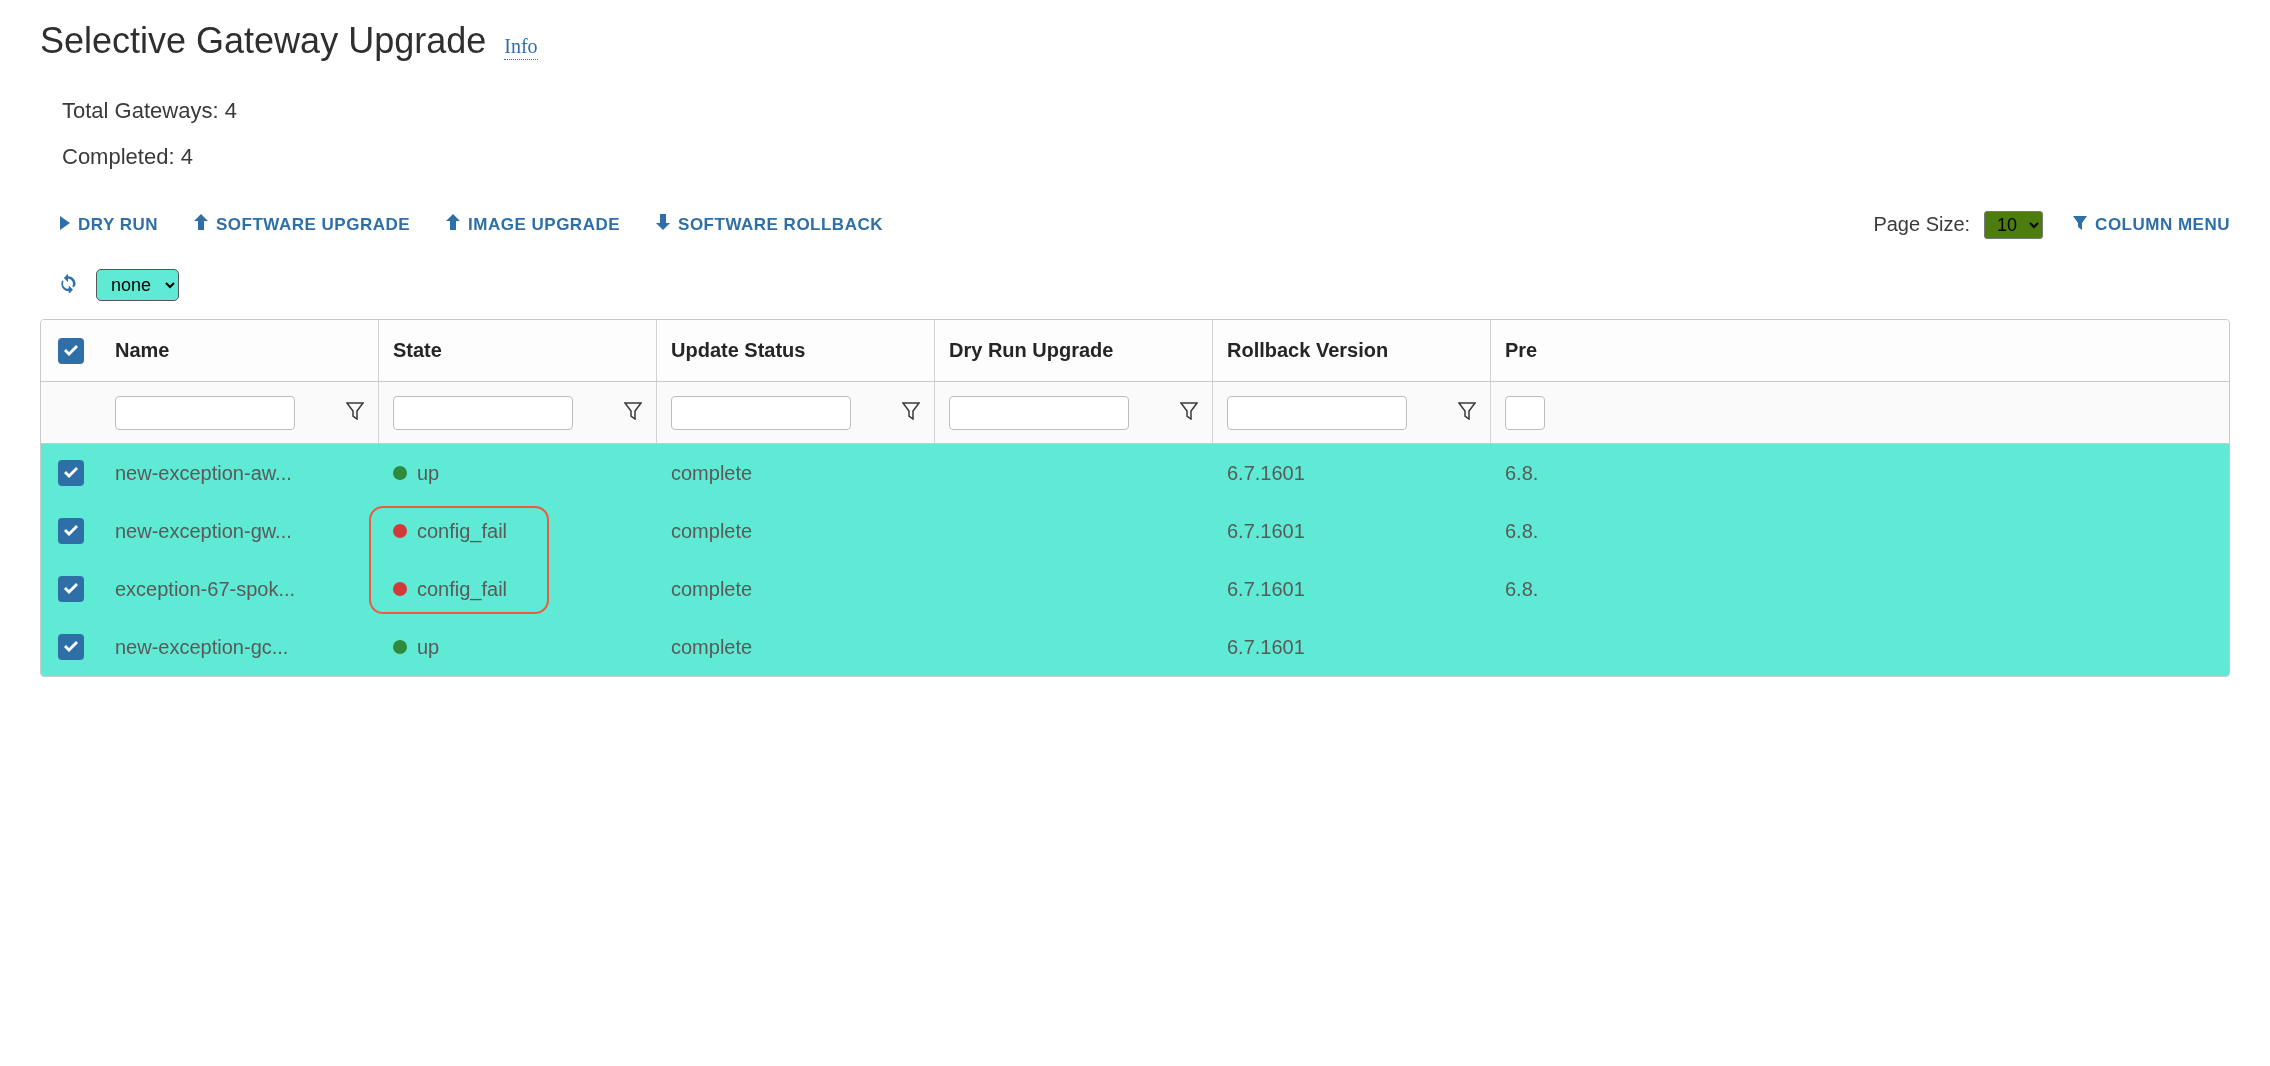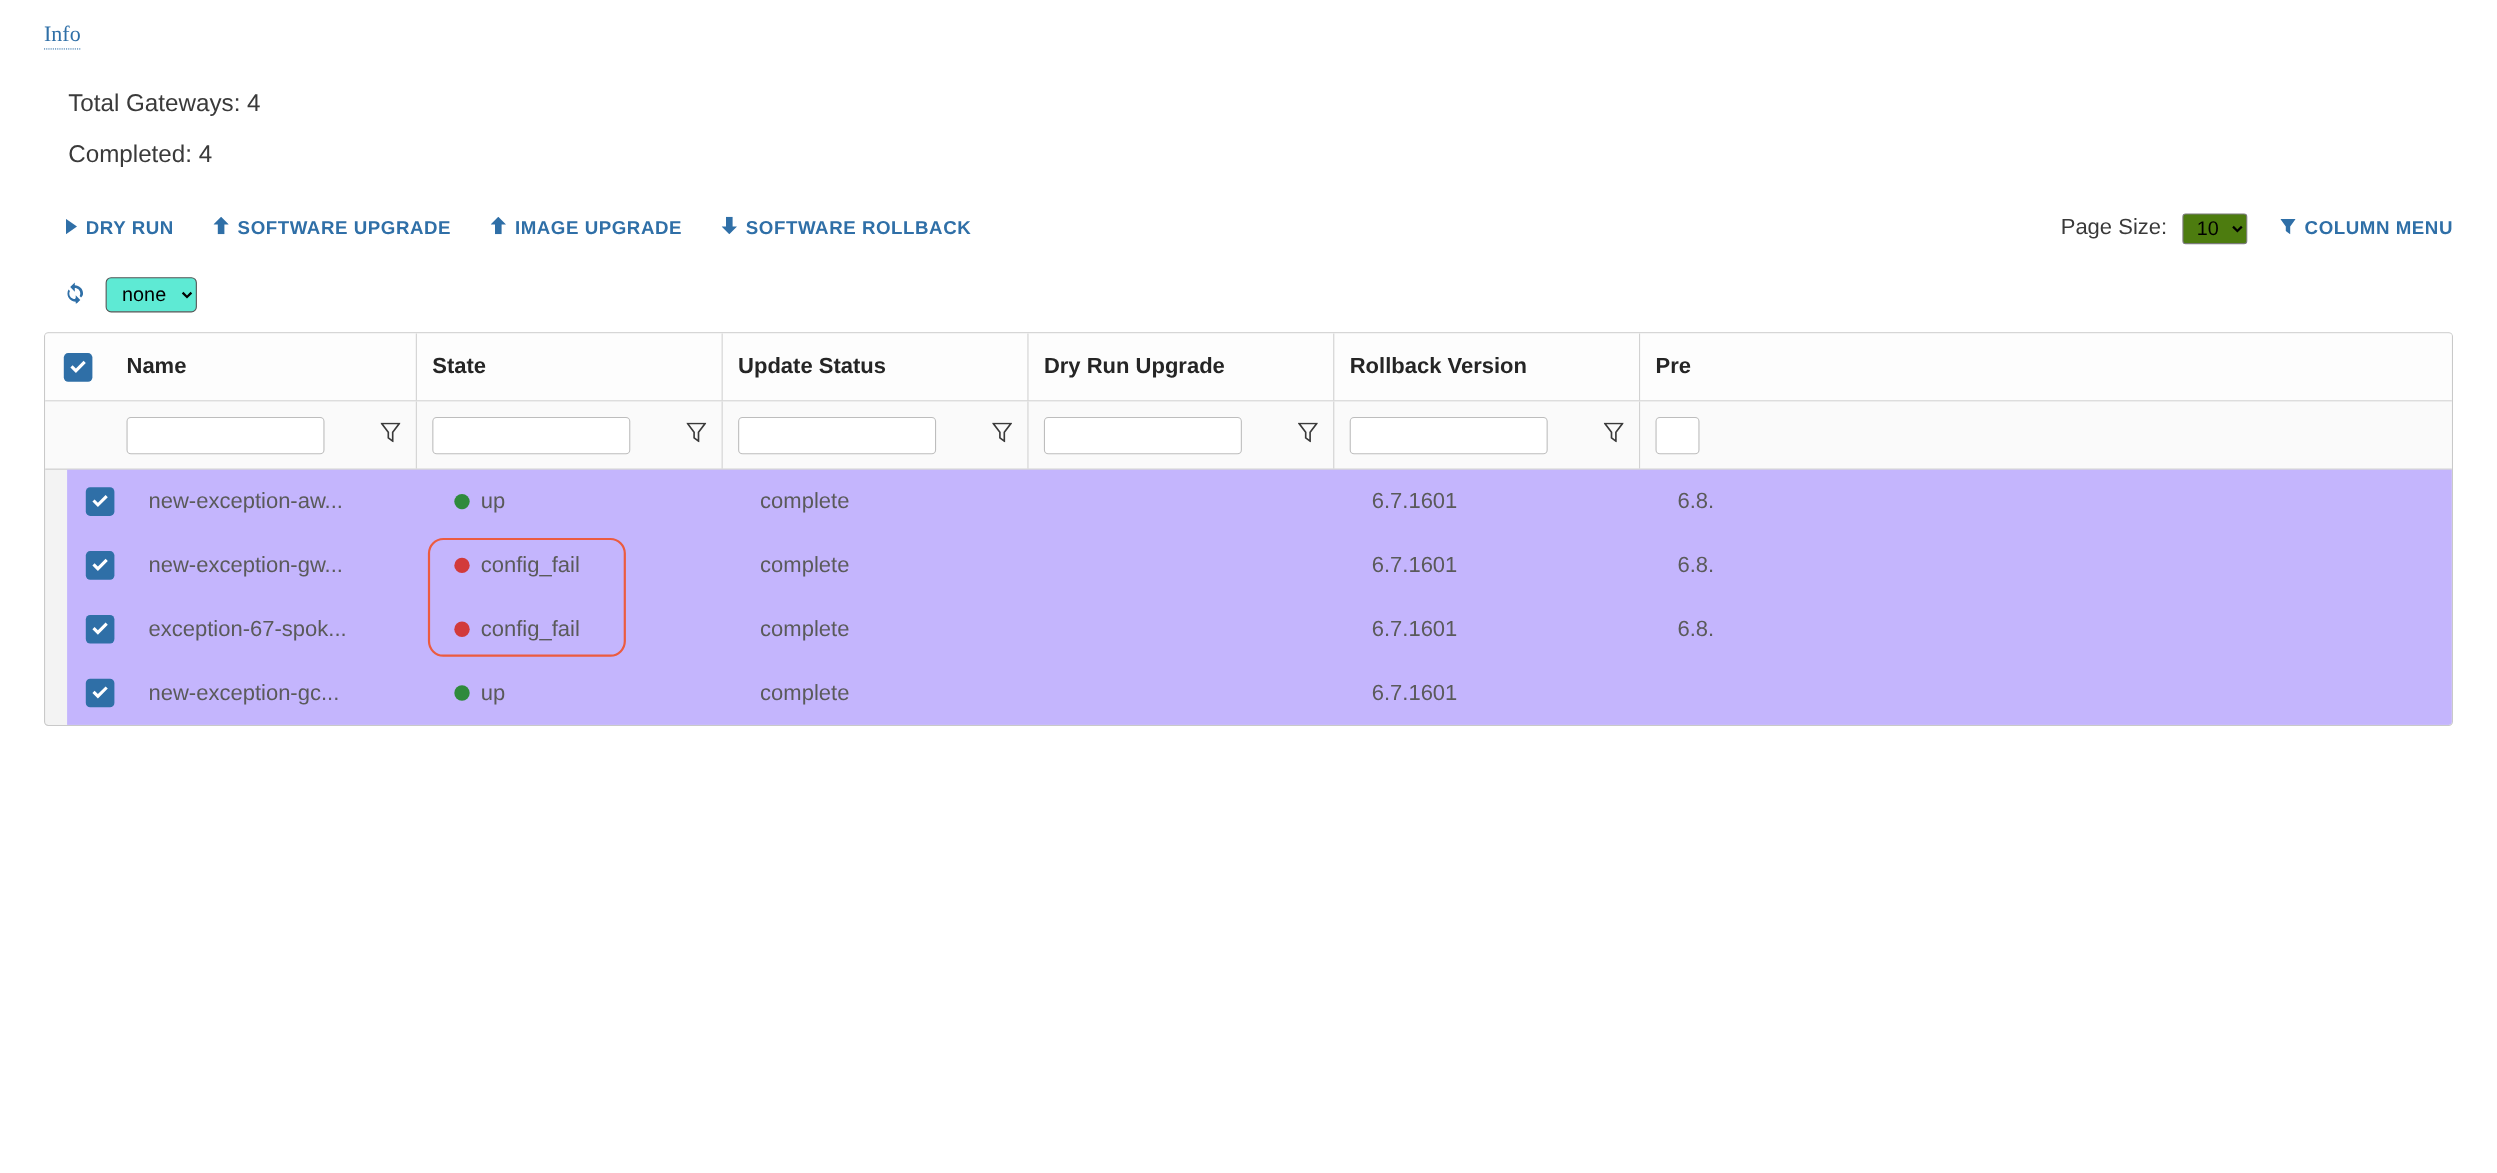--- a/index.html
+++ b/index.html
@@ -179,21 +179,21 @@
     padding: 0 8px;
     font-size: 16px;
     background:#fff;
   }
   .filter-icon {
     margin-left: auto;
     cursor: pointer;
   }
   .filter-icon svg { stroke:#3a3a3a; fill:none; width:18px; height:18px; }
 
-  .tbody { background: #c4b5fd; margin-left: 20px; }
+  .tbody { background: #5eead4; }
   .trow {
     display: flex;
     align-items: center;
     height: 58px;
     position: relative;
   }
   .trow .td { border-right-color: transparent; }
   .cell-text {
     font-size: 20px;
     color: #5a5a5a;
@@ -212,20 +212,21 @@
     border: 2px solid #ec5b3f;
     border-radius: 14px;
     pointer-events: none;
   }
 </style>
 </head>
 <body>
 
 <div class="page">
   <div class="title-row">
+    <div class="page-title">Selective Gateway Upgrade</div>
     <span class="info-link">Info</span>
   </div>
 
   <div class="counters">
     <div class="counter">
       <span>Total Gateways:</span>
       <span>4</span>
     </div>
     <div class="counter">
       <span>Completed:</span>

